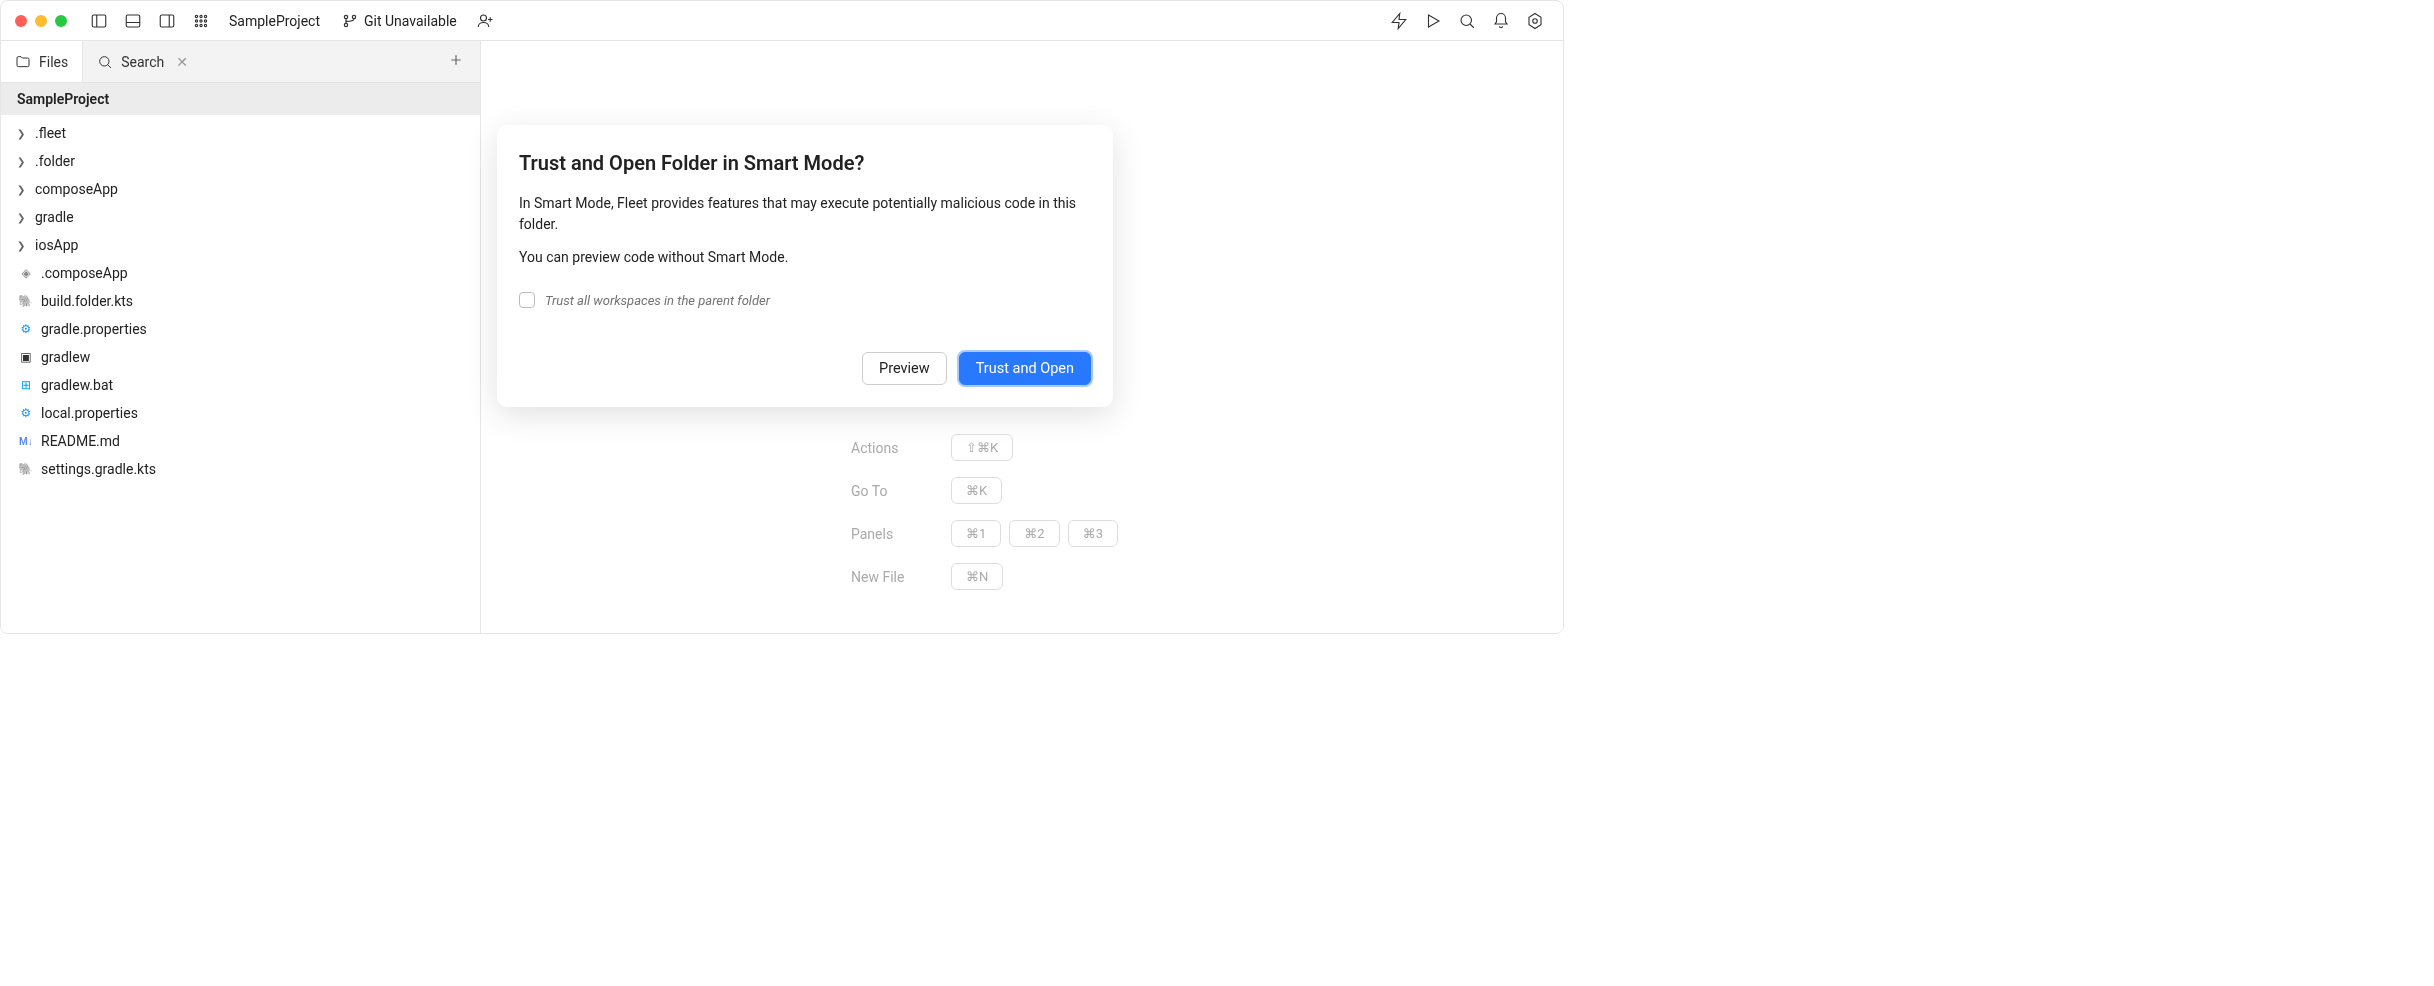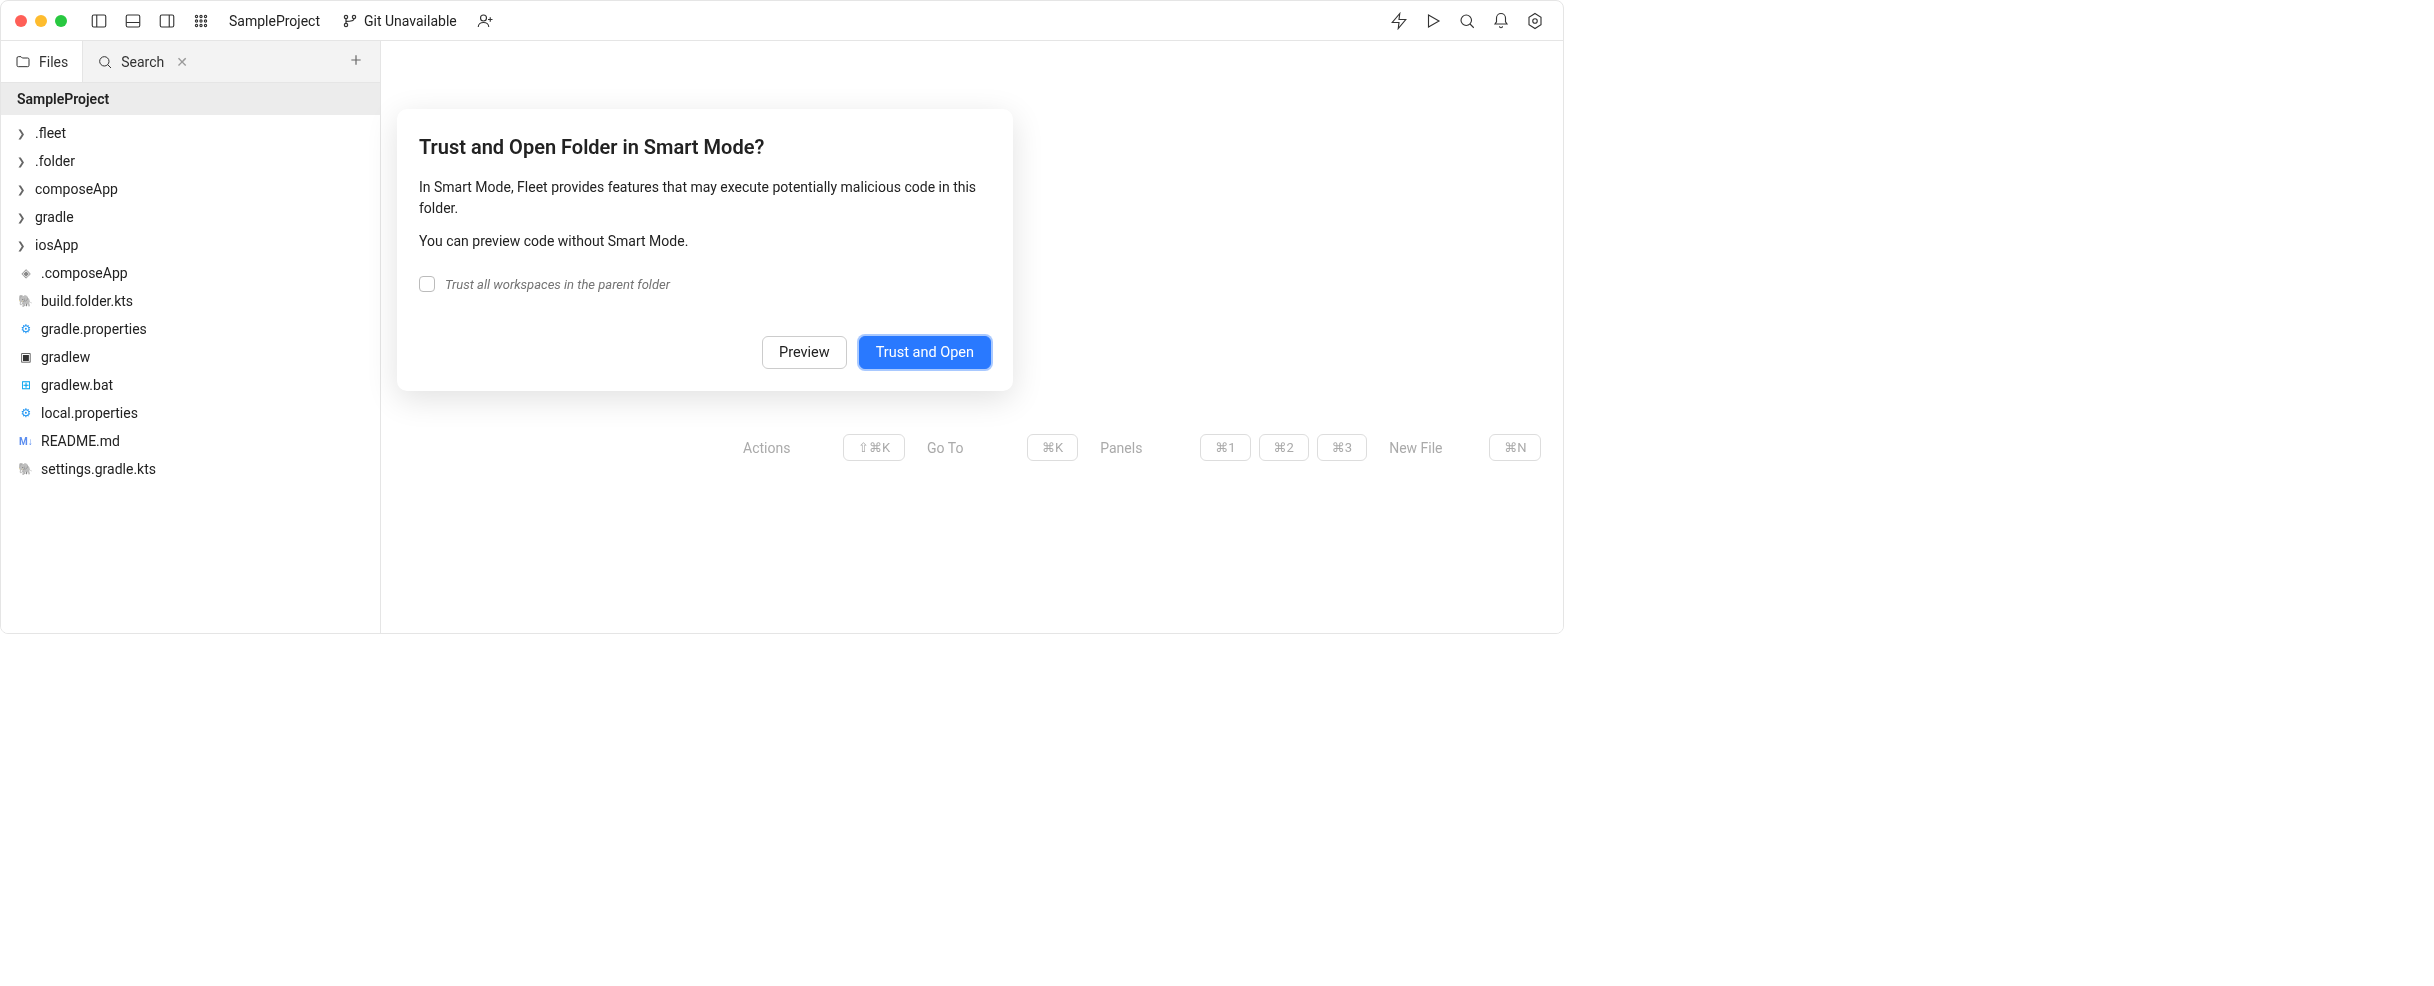--- a/index.html
+++ b/index.html
@@ -62,21 +62,21 @@
       gap: 6px;
     }
     .toolbar-spacer {
       flex: 1;
     }
     .main-content {
       display: flex;
       height: calc(100% - 40px);
     }
     .sidebar {
-      width: 380px;
+      width: 480px;
       border-right: 1px solid #e5e5e5;
       background: #fff;
       display: flex;
       flex-direction: column;
     }
     .sidebar-tabs {
       display: flex;
       align-items: center;
       height: 42px;
       background: #f3f3f3;
@@ -156,21 +156,21 @@
     .icon-git { color: #888; }
     .icon-md { color: #5b8def; font-weight: bold; font-size: 10px; }
     .editor-area {
       flex: 1;
       position: relative;
       background: #fff;
     }
     .modal {
       position: absolute;
       left: 16px;
-      top: 68px;
+      top: 84px;
       width: 616px;
       background: #fff;
       border-radius: 10px;
       box-shadow: 0 8px 32px rgba(0,0,0,0.12);
       padding: 26px 22px 22px 22px;
     }
     .modal-title {
       font-size: 20px;
       font-weight: 600;
       color: #222;
@@ -217,25 +217,25 @@
       margin-top: 20px;
     }
     .btn-primary {
       background: #2979ff;
       color: #fff;
       border: 1px solid #2979ff;
       box-shadow: 0 0 0 2px rgba(41,121,255,0.4);
     }
     .shortcuts {
       position: absolute;
-      left: 362px;
+      left: 370px;
       top: 393px;
       display: flex;
-      flex-direction: row;
-      gap: 22px;
+      flex-direction: column;
+      gap: 16px;
     }
     .shortcut-row {
       display: flex;
       align-items: center;
       gap: 30px;
     }
     .shortcut-label {
       width: 70px;
       font-size: 14px;
       color: #aaa;

